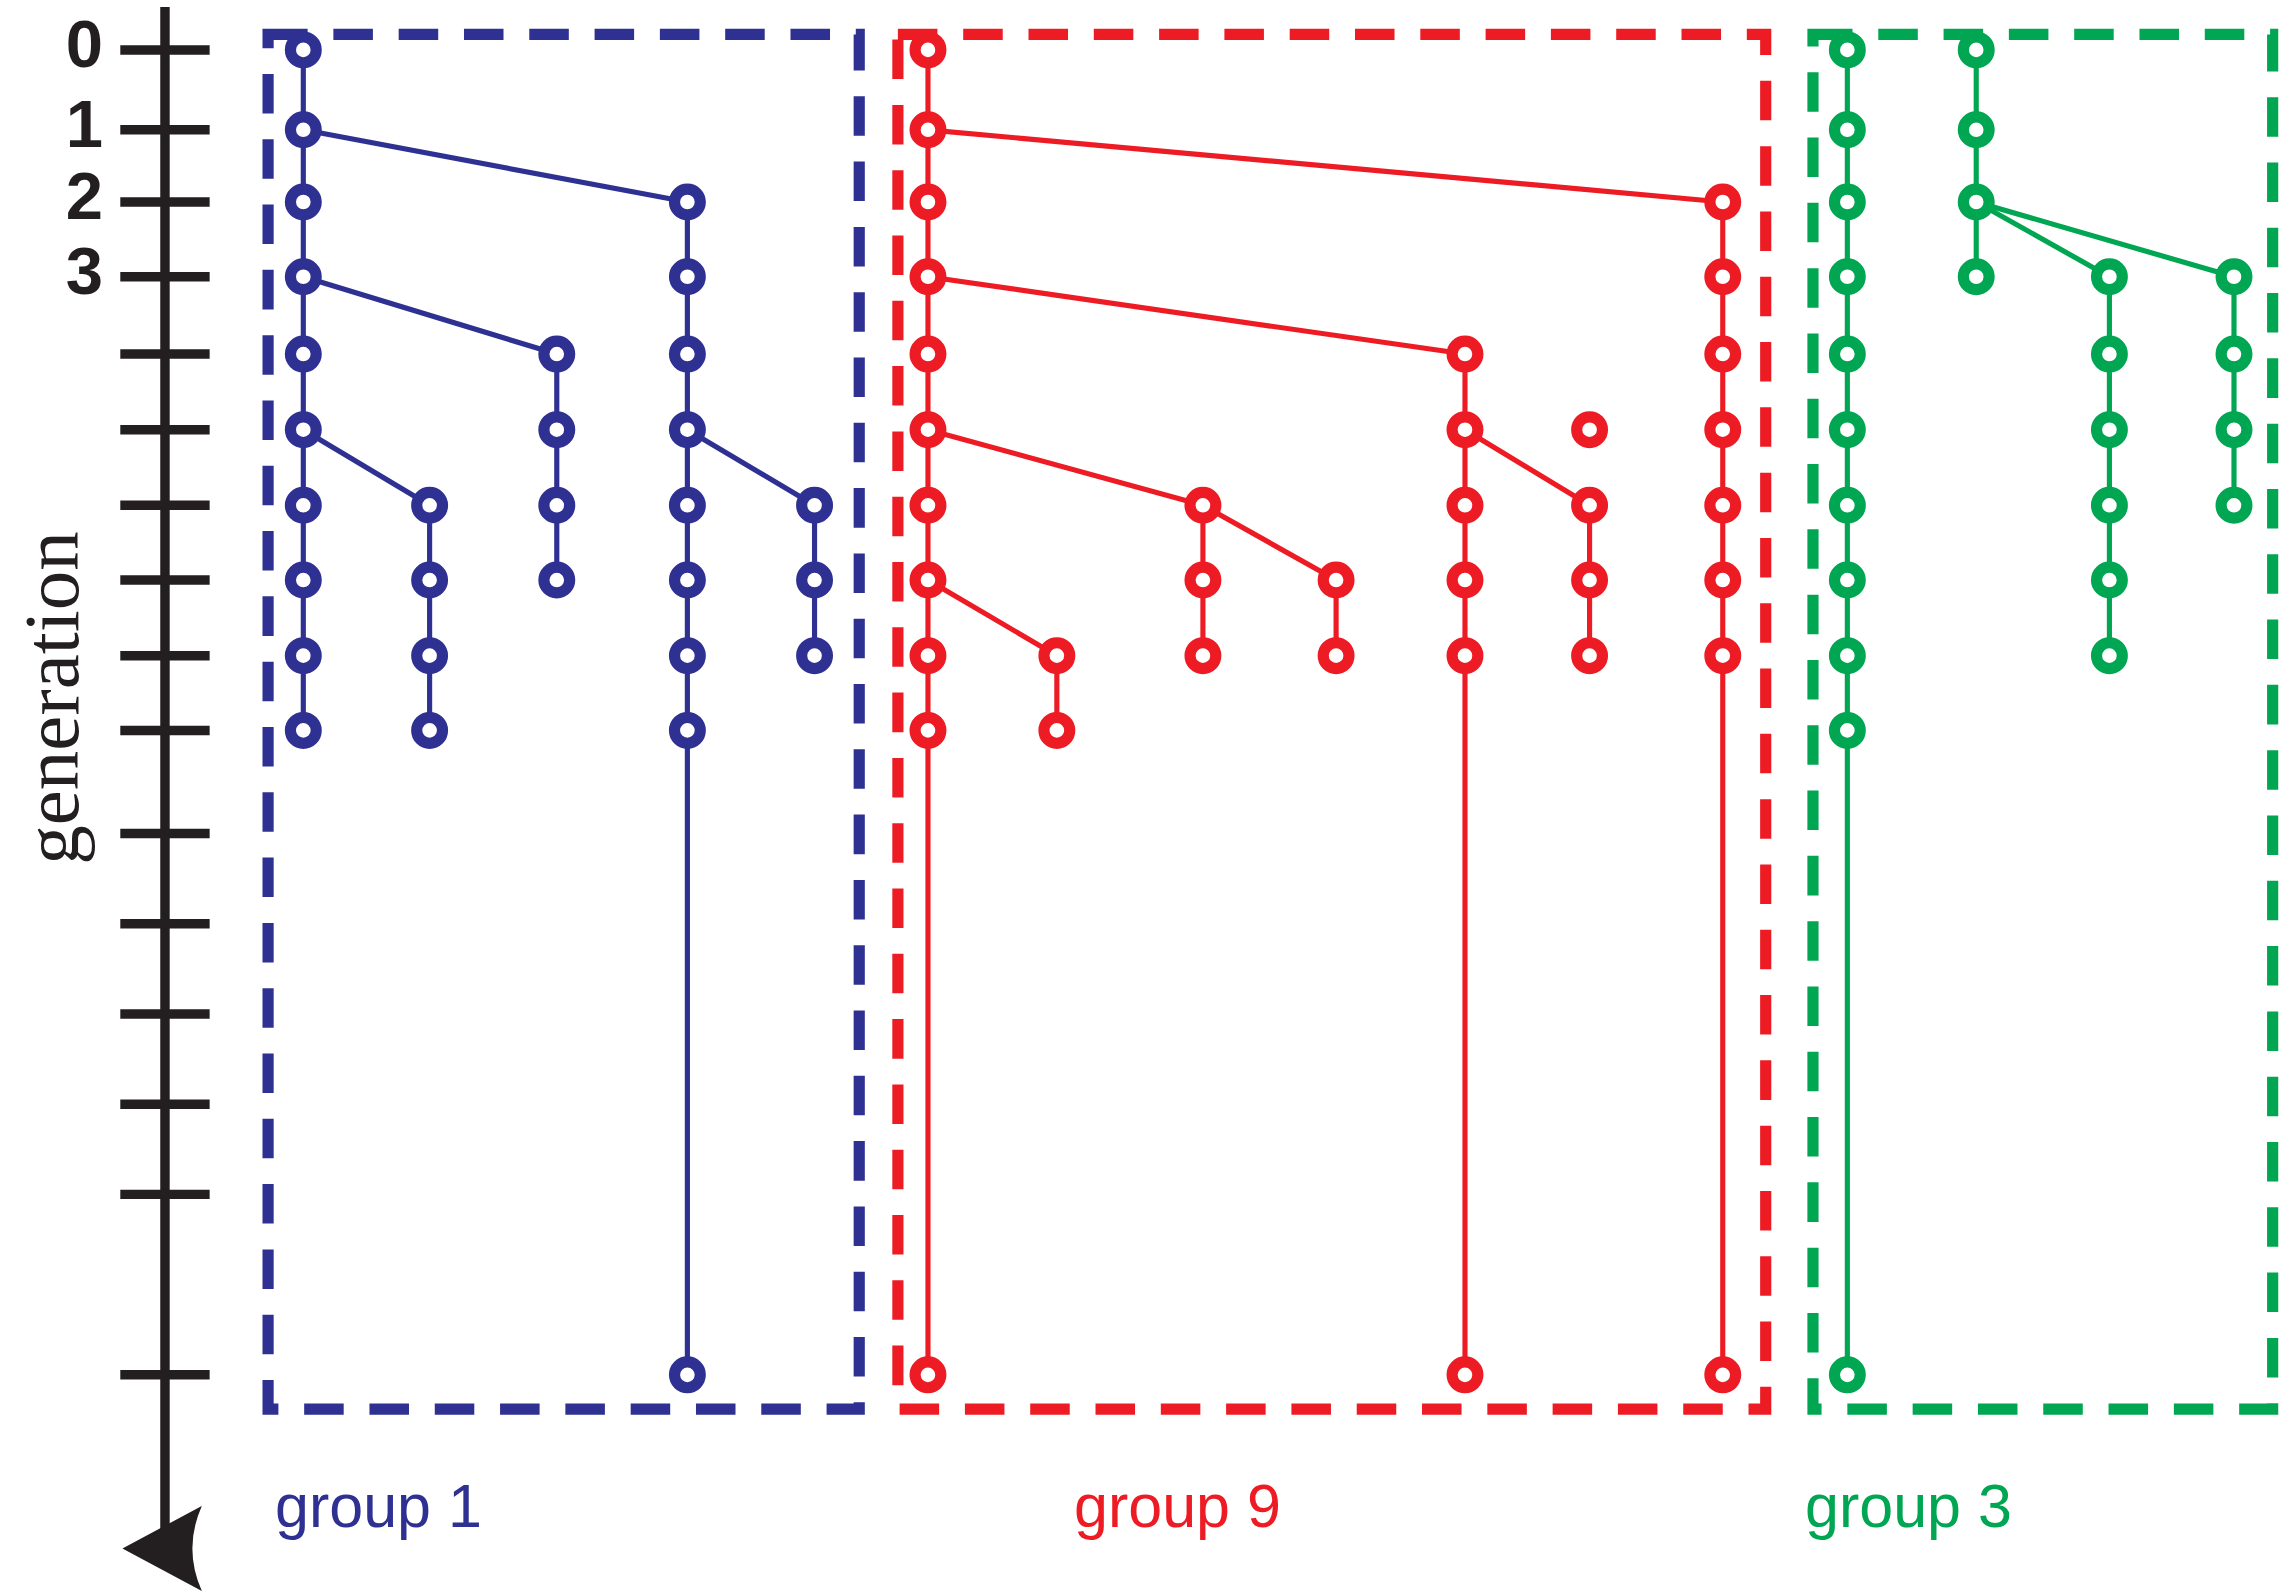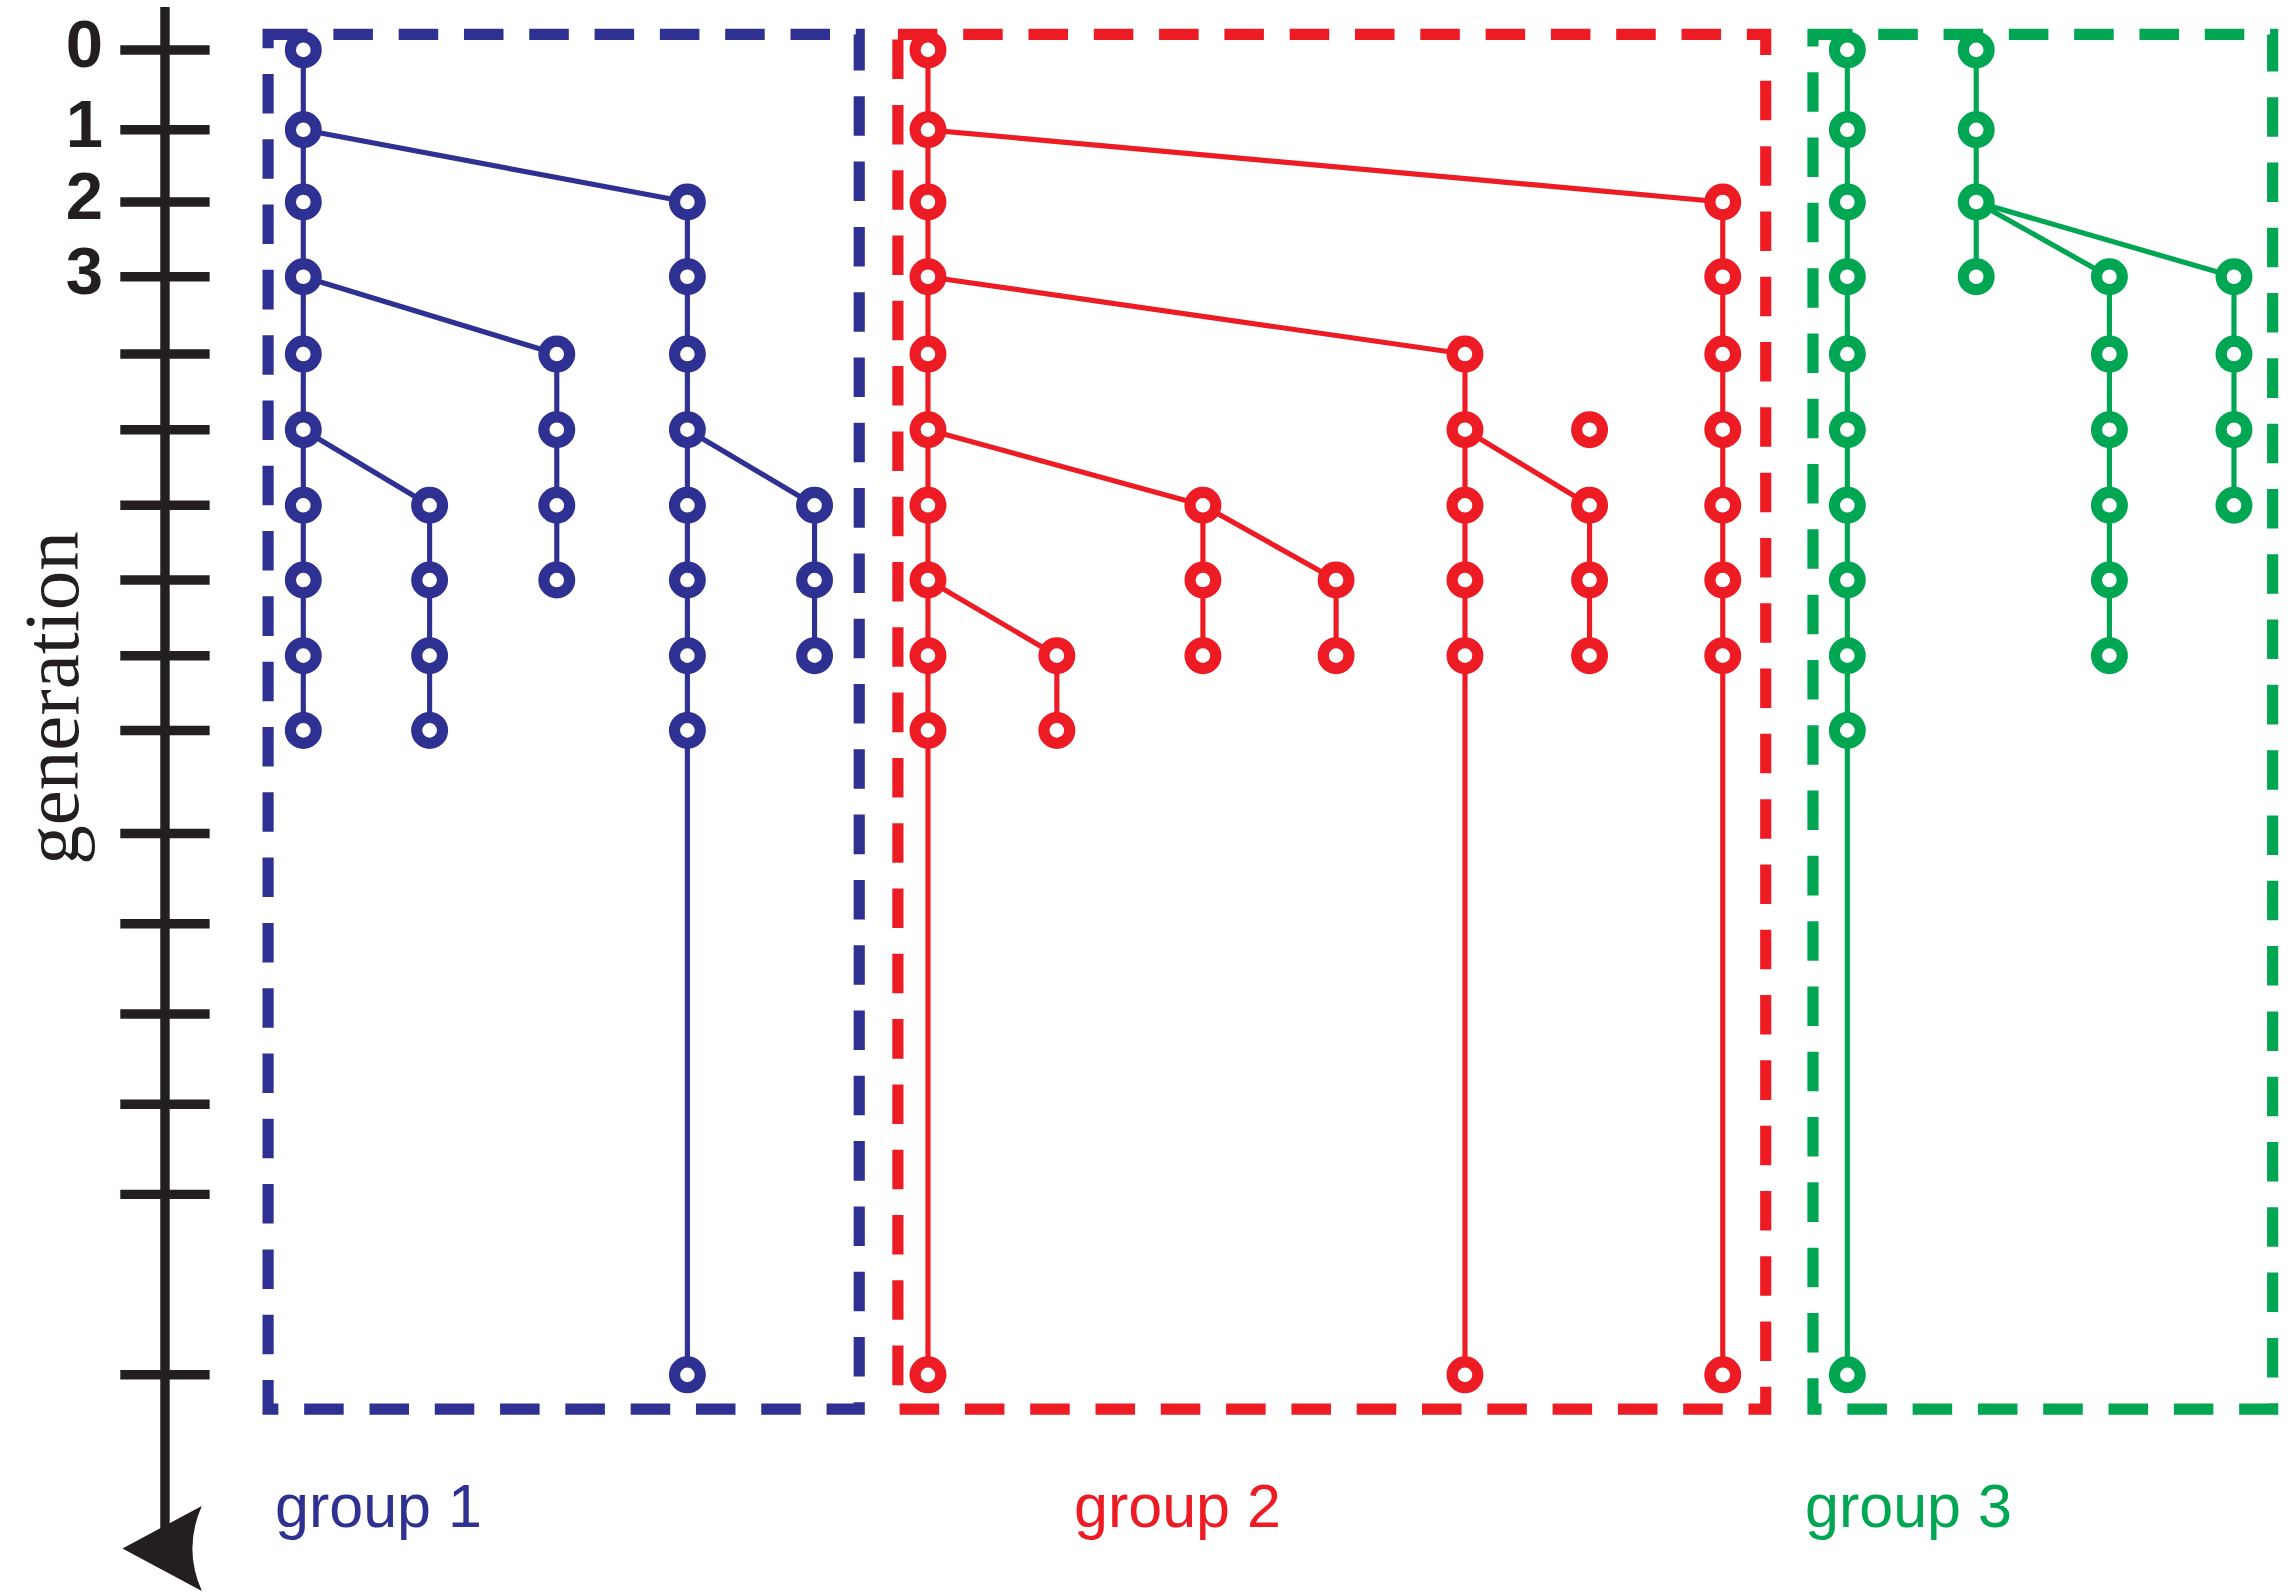--- a/index.html
+++ b/index.html
@@ -271,18 +271,18 @@
   <div class="axis-label" style="left:-129px; top:653px; width:361px; text-align:center;">generation</div>
 
   <div id="tick-text-layer">
       <div class="tick-text" style="left: 0px; width: 103px; top: 5.2px;">0</div>
       <div class="tick-text" style="left: 0px; width: 103px; top: 85px;">1</div>
       <div class="tick-text" style="left: 0px; width: 103px; top: 157px;">2</div>
       <div class="tick-text" style="left: 0px; width: 103px; top: 232px;">3</div>
     </div>
   <div id="group-label-layer">
       <div class="group-label" style="color: rgb(46, 49, 146); left: 275px; width: 516px; top: 1471px;">group 1</div>
-      <div class="group-label" style="color: rgb(237, 28, 36); left: 1074px; width: 516px; top: 1471px;">group 2</div>
+      <div class="group-label" style="color: rgb(237, 28, 36); left: 1074px; width: 516px; top: 1471px;">group 9</div>
       <div class="group-label" style="color: rgb(0, 166, 81); left: 1805px; width: 516px; top: 1471px;">group 3</div>
     </div>
 
 </div>
 
 
 </body></html>

